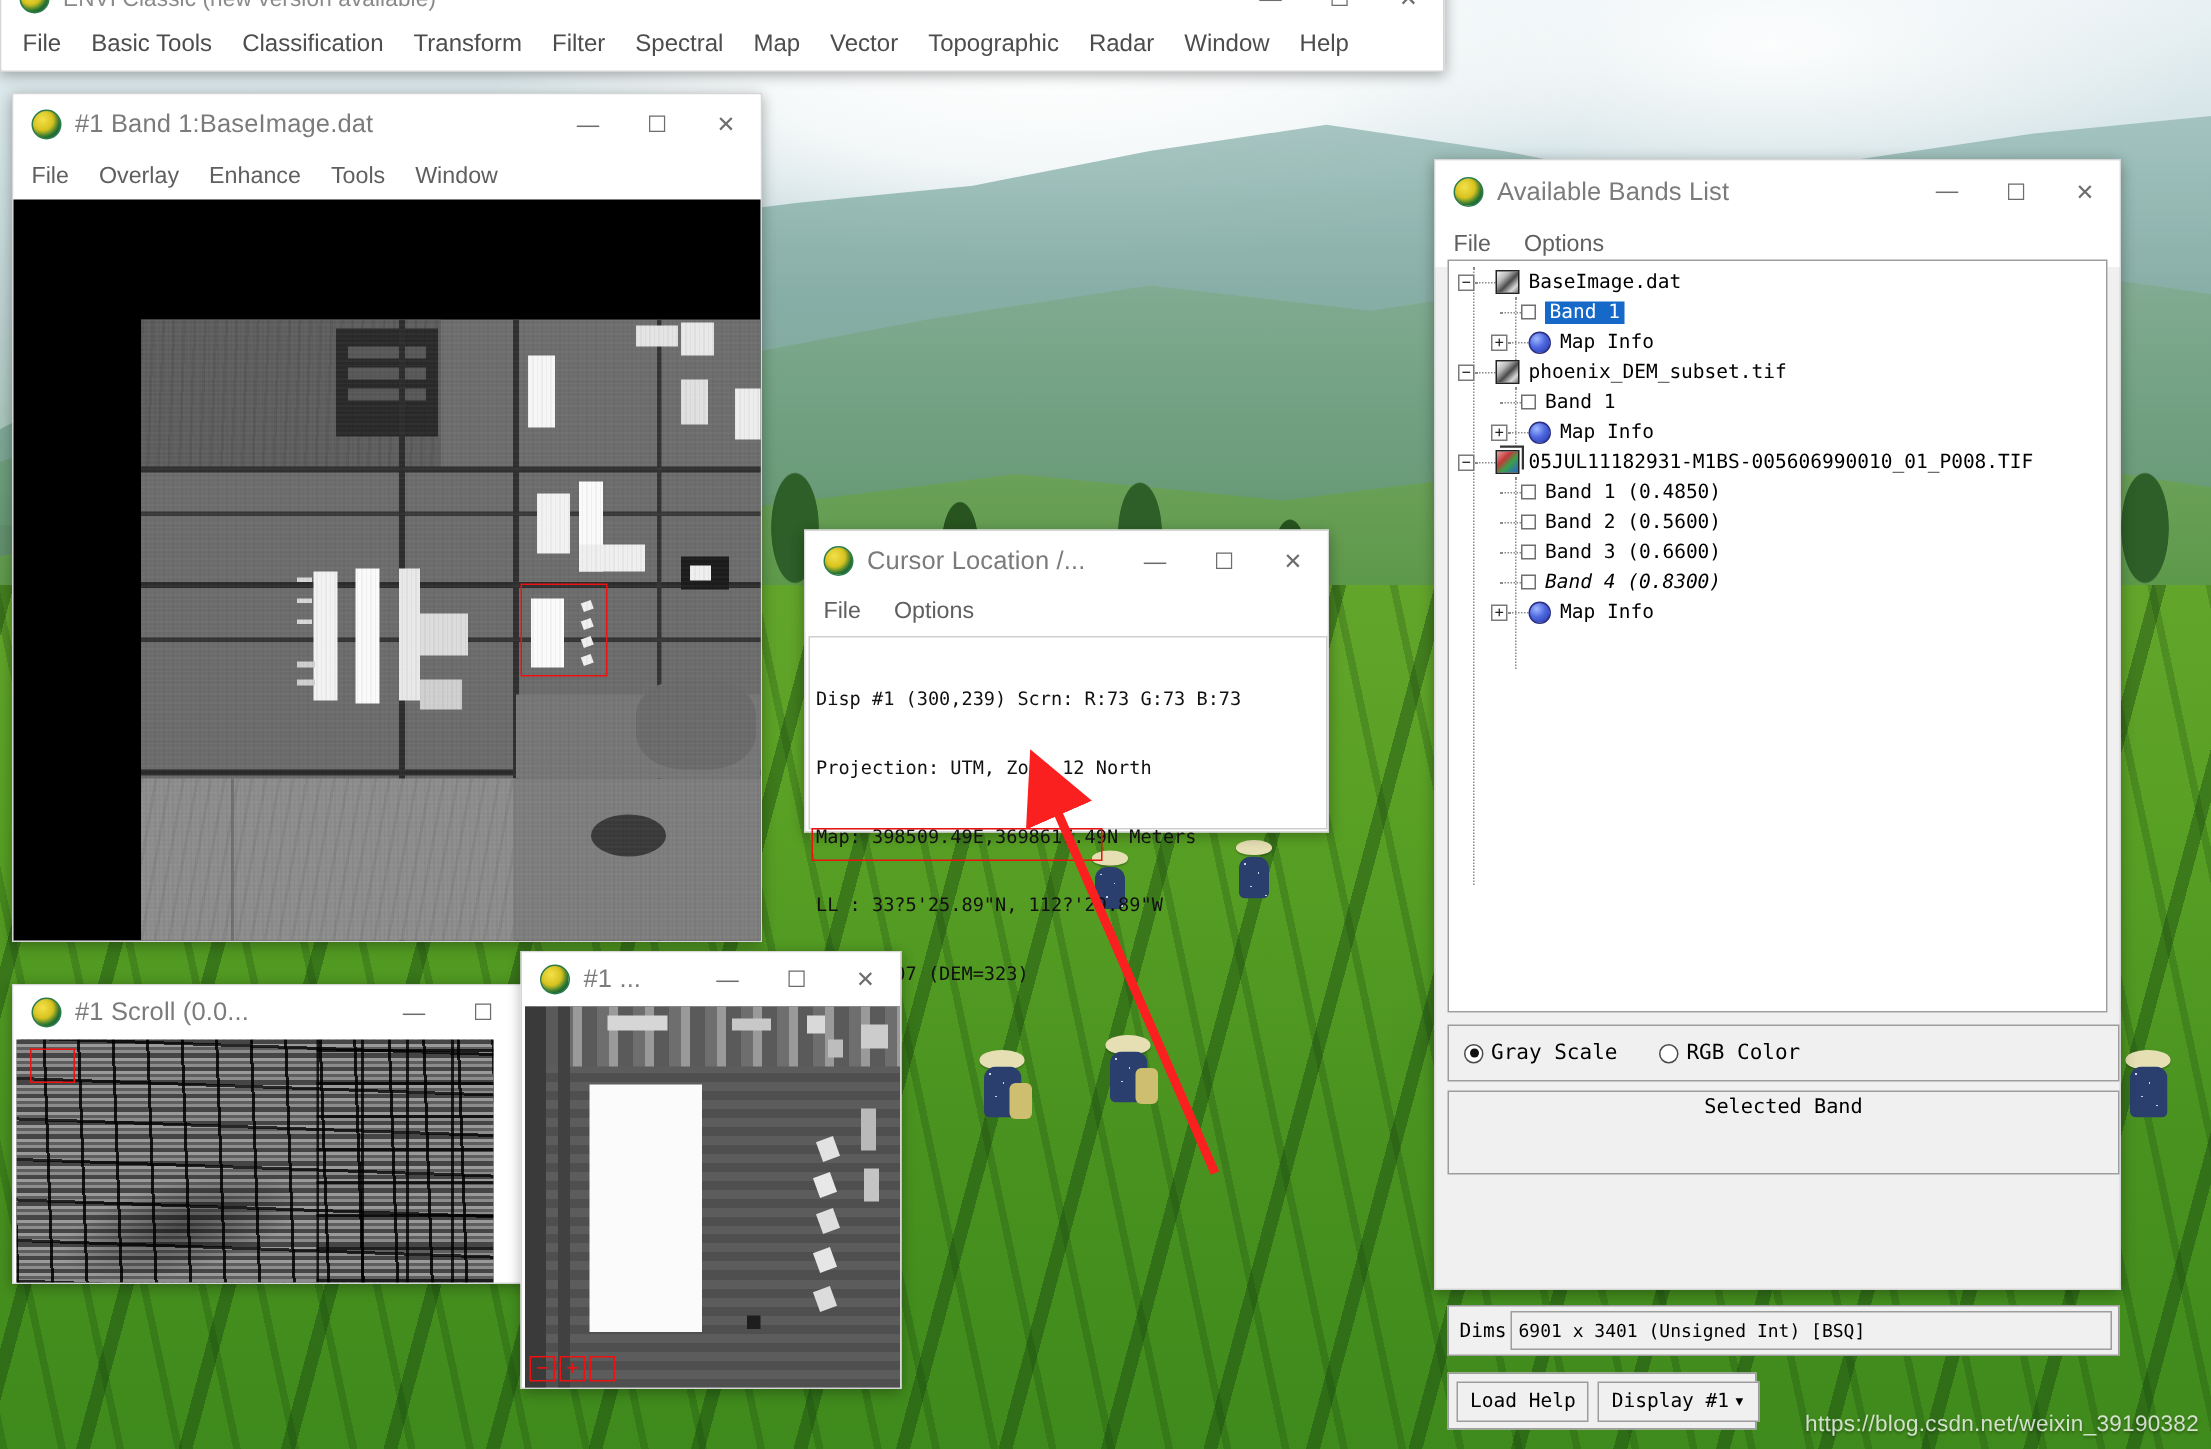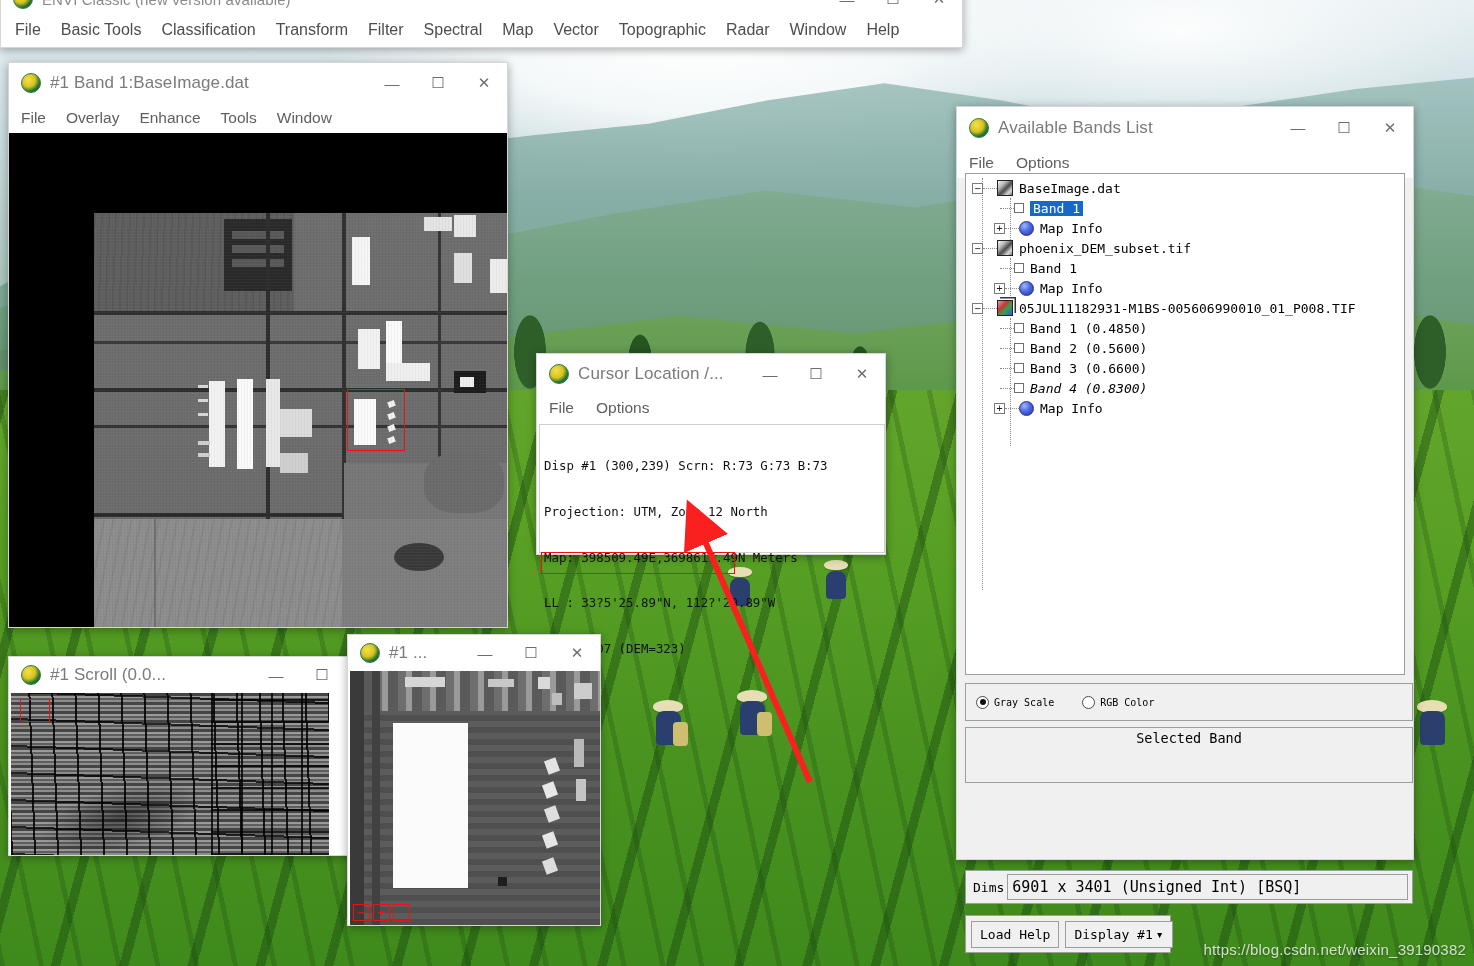--- a/index.html
+++ b/index.html
@@ -197,21 +197,21 @@
   }
   .tlabel { margin-left:6px; white-space:nowrap; }
   .tlabel.sel { background:#1669c9; color:#fff; padding:0 3px; }
   .vline {
     position:absolute; border-left:1px dotted #8a8a8a;
   }
   #abl-mode {
     position:absolute; left:8px; top:576px; width:448px; height:38px;
     background:#f0f0f0; border:1px solid #9d9d9d;
     display:flex; align-items:center; padding-left:10px; gap:28px;
-    font-family:"DejaVu Sans Mono", monospace; font-size:10px; color:#000;
+    font-family:"DejaVu Sans Mono", monospace; font-size:14px; color:#000;
   }
   .radio-row { display:flex; align-items:center; gap:5px; }
   .radio {
     width:13px; height:13px; border-radius:50%; border:1.4px solid #4a4a4a; background:#fff;
     display:flex; align-items:center; justify-content:center; flex:0 0 auto;
   }
   .radio .dot { width:6px; height:6px; border-radius:50%; background:#111; }
   #abl-selband-box {
     position:absolute; left:8px; top:620px; width:448px; height:56px;
     background:#f0f0f0; border:1px solid #9d9d9d;
@@ -228,21 +228,21 @@
   #abl-dims-box {
     position:absolute; left:8px; top:763px; width:448px; height:34px;
     border:1px solid #9d9d9d; background:#f0f0f0;
     display:flex; align-items:center; padding:0 4px;
   }
   #abl-dims-label {
     font-family:"DejaVu Sans Mono", monospace; font-size:13px; color:#000; padding:0 3px;
   }
   #abl-dims-field {
     flex:1; height:26px; background:#f0f0f0; border:1px solid #9d9d9d;
-    font-family:"DejaVu Sans Mono", monospace; font-size:15px; color:#000;
+    font-family:"DejaVu Sans Mono", monospace; font-size:12px; color:#000;
     display:flex; align-items:center; padding-left:4px;
   }
   #abl-buttons {
     position:absolute; left:8px; top:808px; width:206px; height:38px;
     border:1px solid #9d9d9d; background:#f0f0f0;
     display:flex; align-items:center; gap:6px; padding-left:5px;
   }
   .envibtn {
     background:#f0f0f0; border:1px solid #9d9d9d;
     font-family:"DejaVu Sans Mono", monospace; font-size:13px; color:#000;

